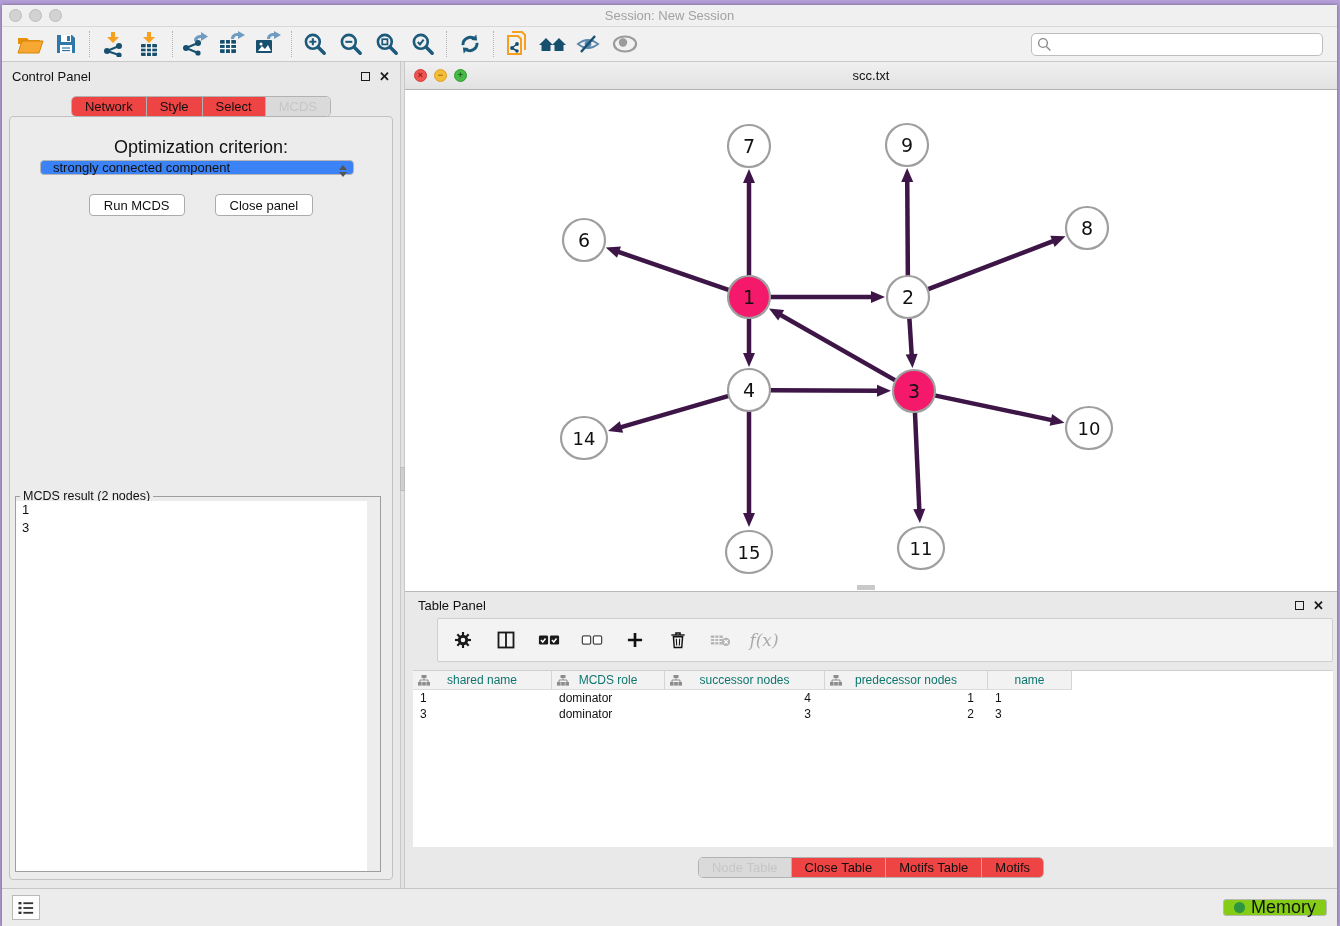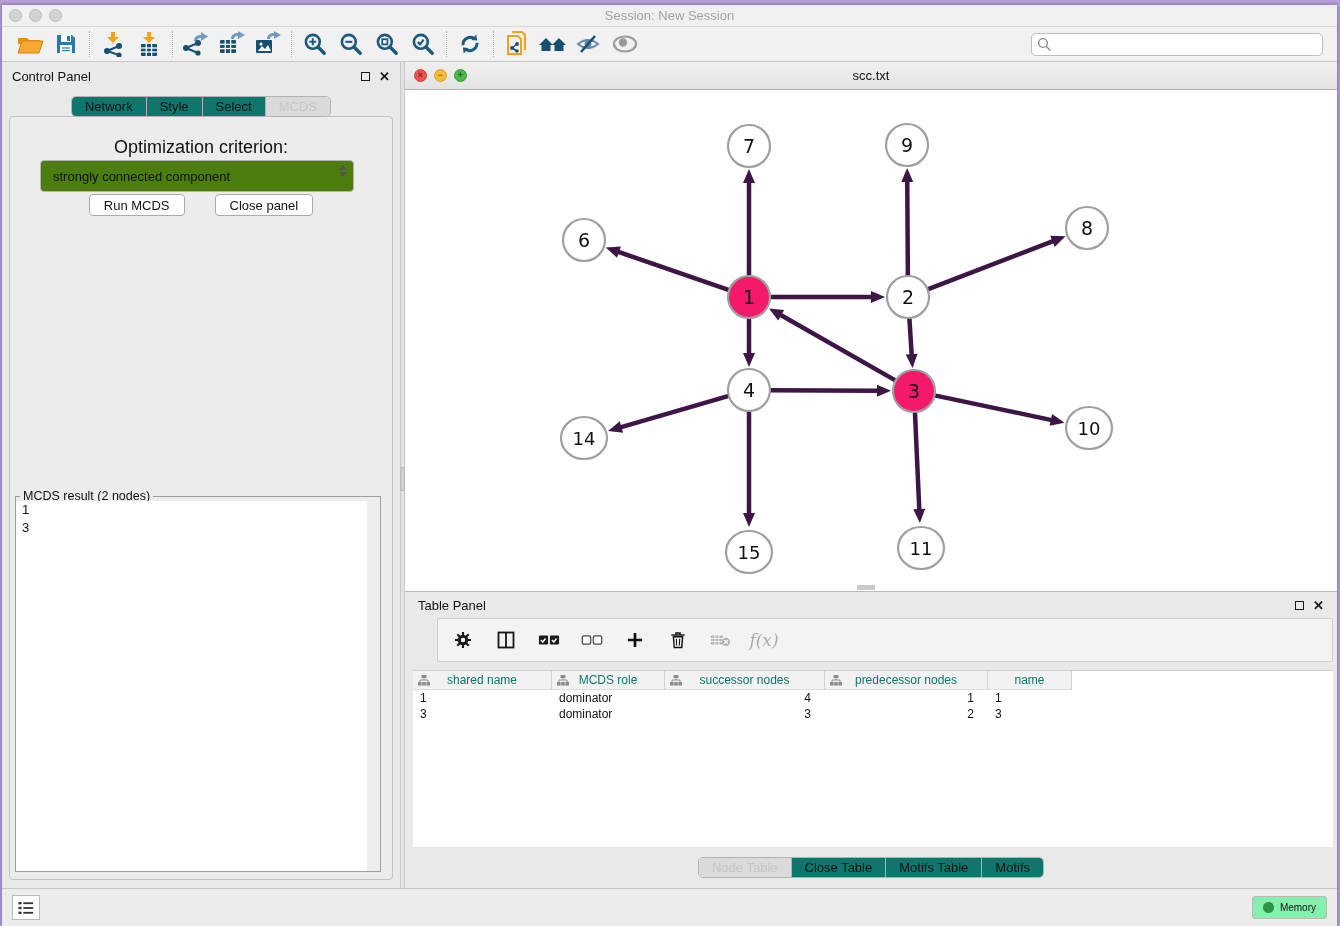--- a/index.html
+++ b/index.html
@@ -25,27 +25,27 @@
   .main { flex:1; display:flex; min-height:0; }
 
   
   .control-panel { width:398px; background:#e9e9e9; position:relative; }
   .cp-header { height:28px; display:flex; align-items:center; padding:0 10px; }
   .panel-title { font-size:13px; color:#111; }
   .panel-hicons { margin-left:auto; display:flex; gap:9px; align-items:center; }
   .ic-float { width:9px; height:9px; border:1.6px solid #1a1a1a; display:inline-block; }
   .ic-close { font-size:13px; font-weight:bold; color:#1a1a1a; line-height:9px; }
   .seg { display:flex; border:1px solid #b2b2b2; border-radius:5px; overflow:hidden; background:#fff; }
-  .seg-tab { padding:2px 13px; font-size:13px; color:#111; background:#0f766e; border-right:1px solid #b2b2b2; white-space:nowrap; }
+  .seg-tab { padding:2px 13px; font-size:13px; color:#111; background:#ef4444; border-right:1px solid #b2b2b2; white-space:nowrap; }
   .seg-tab:last-child { border-right:none; }
   .seg-tab.ghost { background:#dadada; color:#c6c6c6; }
   .cp-tabs { position:absolute; left:0; right:0; top:34px; display:flex; justify-content:center; z-index:2; }
   .cp-pane { position:absolute; left:7px; right:7px; top:54px; bottom:8px; background:#ececec; border:1px solid #c2c2c2; border-radius:4px; }
   .opt-label { position:absolute; top:20px; left:0; right:0; text-align:center; font-size:18px; color:#111; }
-  .dropdown { position:absolute; top:43px; left:30px; right:38px; height:32px; background:#4d7c0f; border:1px solid #b5b5b5; border-radius:4px; display:flex; align-items:center; padding:0 20px 0 12px; font-size:13px; color:#111; }
+  .dropdown { position:absolute; top:43px; left:30px; right:38px; height:15px; background:#3b82f6; border:1px solid #b5b5b5; border-radius:4px; display:flex; align-items:center; padding:0 20px 0 12px; font-size:13px; color:#111; }
   .stepper { position:absolute; right:6px; top:4px; display:flex; flex-direction:column; gap:2px; }
   .arr-up { width:0; height:0; border-left:4px solid transparent; border-right:4px solid transparent; border-bottom:5px solid #555; }
   .arr-dn { width:0; height:0; border-left:4px solid transparent; border-right:4px solid transparent; border-top:5px solid #555; }
   .cp-buttons { position:absolute; top:77px; left:0; right:0; display:flex; justify-content:center; gap:30px; }
   .btn { background:#fff; border:1px solid #ababab; border-radius:4px; font-size:13px; color:#111; padding:2px 14px; height:22px; }
   .result-fs { position:absolute; left:5px; right:11px; top:372px; bottom:7px; border:1px solid #9e9e9e; }
   .result-fs legend { font-size:12.5px; color:#111; margin-left:4px; padding:0 3px; }
   .result-inner { position:absolute; left:0; right:0; top:-2px; bottom:0; background:#fff; }
   .result-line { font-size:13px; color:#111; padding:1px 6px; line-height:16px; }
   .result-scroll { position:absolute; right:0; top:0; bottom:0; width:13px; background:#ededed; }
@@ -78,21 +78,21 @@
   .th { position:relative; background:#f2f2f2; border-right:1px solid #d4d4d4; border-bottom:1px solid #dcdcdc; display:flex; align-items:center; justify-content:center; font-size:12px; color:#0f766e; }
   .th svg { position:absolute; left:5px; top:4px; }
   .trow { display:flex; height:16px; font-size:12px; color:#111; }
   .td { padding:0 7px; overflow:hidden; white-space:nowrap; line-height:16px; }
   .td.num { text-align:right; padding-right:14px; }
   .tp-tabs { position:absolute; left:0; right:0; bottom:10px; display:flex; justify-content:center; }
 
   
   .statusbar { height:38px; background:#ececec; border-top:1px solid #c6c6c6; display:flex; align-items:center; padding:0 10px; }
   .sb-left { width:28px; height:25px; background:#fdfdfd; border:1px solid #b9b9b9; display:flex; align-items:center; justify-content:center; }
-  .sb-mem { margin-left:auto; height:23px; background:#86efac; border:1px solid #b9b9b9; border-radius:3px; display:flex; align-items:center; gap:6px; padding:0 10px; font-size:10px; color:#111; }
+  .sb-mem { margin-left:auto; height:17px; background:#84cc16; border:1px solid #b9b9b9; border-radius:3px; display:flex; align-items:center; gap:6px; padding:0 10px; font-size:18px; color:#111; }
   .mem-dot { width:11px; height:11px; border-radius:50%; background:#2e9441; }
 </style>
 </head>
 <body>
 
 <div class="app-window">
 
   <div class="titlebar">
     <div class="traffic">
       <div class="tl"></div>

